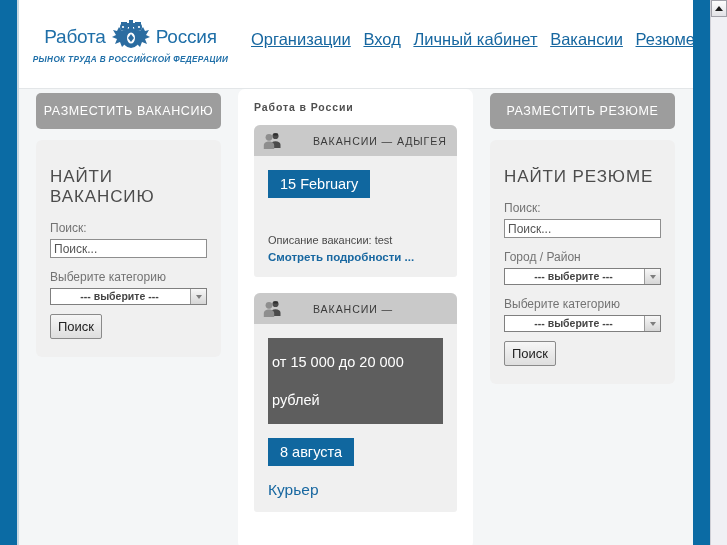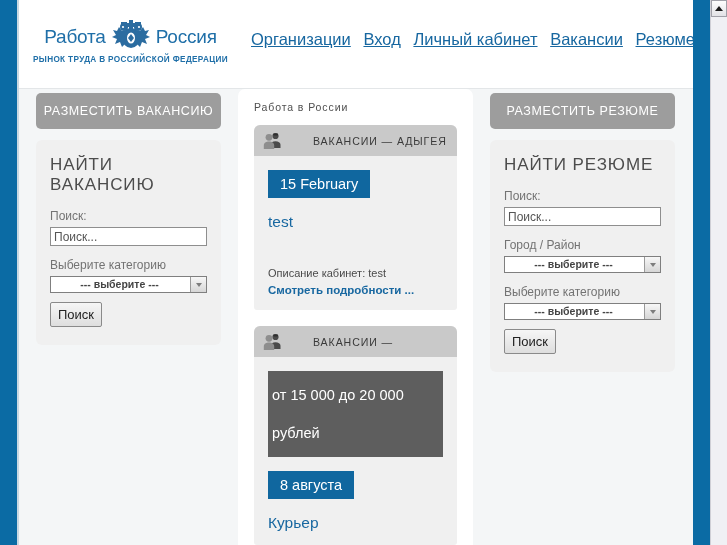--- a/index.html
+++ b/index.html
@@ -113,20 +113,21 @@
     position: relative;
   }
   #logo .logo-tag {
     text-align: center;
     font-size: 8.2px;
     font-weight: bold;
     color: #1f6fa8;
     letter-spacing: 0.35px;
     margin-top: 1px;
     white-space: nowrap;
+    font-style: italic;
   }
 
   #nav {
     position: absolute;
     left: 232px; top: 30px;
     width: 470px;
     white-space: nowrap;
     overflow: hidden;
   }
   #nav a {
@@ -166,21 +167,21 @@
   }
 
   .panel {
     margin-top: 11px;
     background: #f0f0f0;
     border-radius: 6px;
     padding: 15px 14px 18px 14px;
     box-sizing: border-box;
   }
   .panel h3 {
-    margin: 0 0 14px 0;
+    margin: 12px 0 14px 0;
     font-size: 17px;
     font-weight: normal;
     color: #4c4c4c;
     letter-spacing: 0.9px;
   }
   .field-label {
     display: block;
     font-size: 12px;
     color: #737373;
     margin: 0 0 4px 0;
@@ -252,20 +253,21 @@
     border-radius: 7px;
     padding: 12px 0 0 0;
     min-height: 460px;
     box-sizing: border-box;
   }
   #center-title {
     font-size: 10.5px;
     color: #4f4f4f;
     letter-spacing: 0.9px;
     margin: 0 0 12px 16px;
+    font-weight: bold;
   }
 
   .card {
     width: 203px;
     margin: 0 auto 16px auto;
     background: #f0f0f0;
     border-radius: 6px 6px 3px 3px;
     overflow: hidden;
   }
   .card-head {
@@ -412,23 +414,22 @@
               <path d="M7.5 17 v-3.2 c0-2.4 2.2-3.6 5-3.6 s5 1.2 5 3.6 V17 Z" fill="#4a4a4a"></path>
               <circle cx="6" cy="6.3" r="3.4" fill="#8e8e8e"></circle>
               <path d="M0.8 18 v-3.6 c0-2.6 2.4-3.9 5.2-3.9 s5.2 1.3 5.2 3.9 V18 Z" fill="#8e8e8e"></path>
               <rect x="10.3" y="2.6" width="4.6" height="1.8" rx="0.6" fill="#2f2f2f"></rect>
             </svg>
           </span>
           <span class="title">ВАКАНСИИ — АДЫГЕЯ</span>
         </div>
         <div class="card-body">
           <span class="date-badge">15 February</span>
-          <a class="job-title" href="#">test</a>
           <div class="card-spacer"></div>
-          <p class="descr">Описание кабинет: test</p>
+          <p class="descr">Описание вакансии: test</p>
           <a class="more-link" href="#">Смотреть подробности ...</a>
         </div>
       </div>
 
       <div class="card">
         <div class="card-head">
           <span>
             <svg class="group-icon" viewBox="0 0 19 19" aria-hidden="true">
               <circle cx="12.5" cy="5" r="3.1" fill="#4a4a4a"></circle>
               <path d="M7.5 17 v-3.2 c0-2.4 2.2-3.6 5-3.6 s5 1.2 5 3.6 V17 Z" fill="#4a4a4a"></path>

